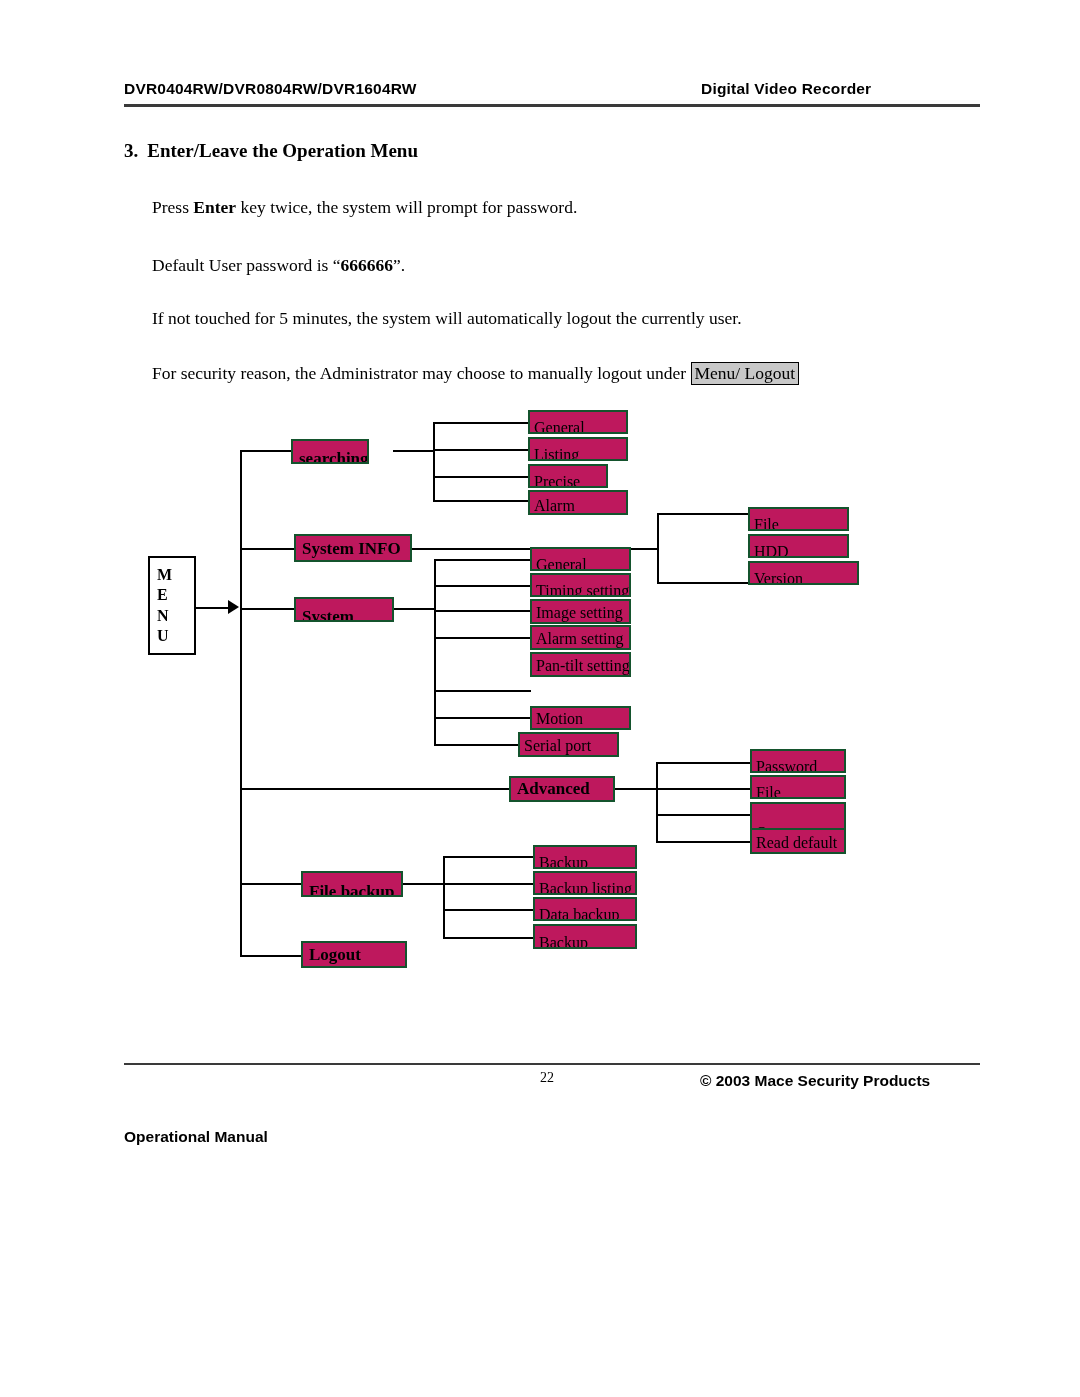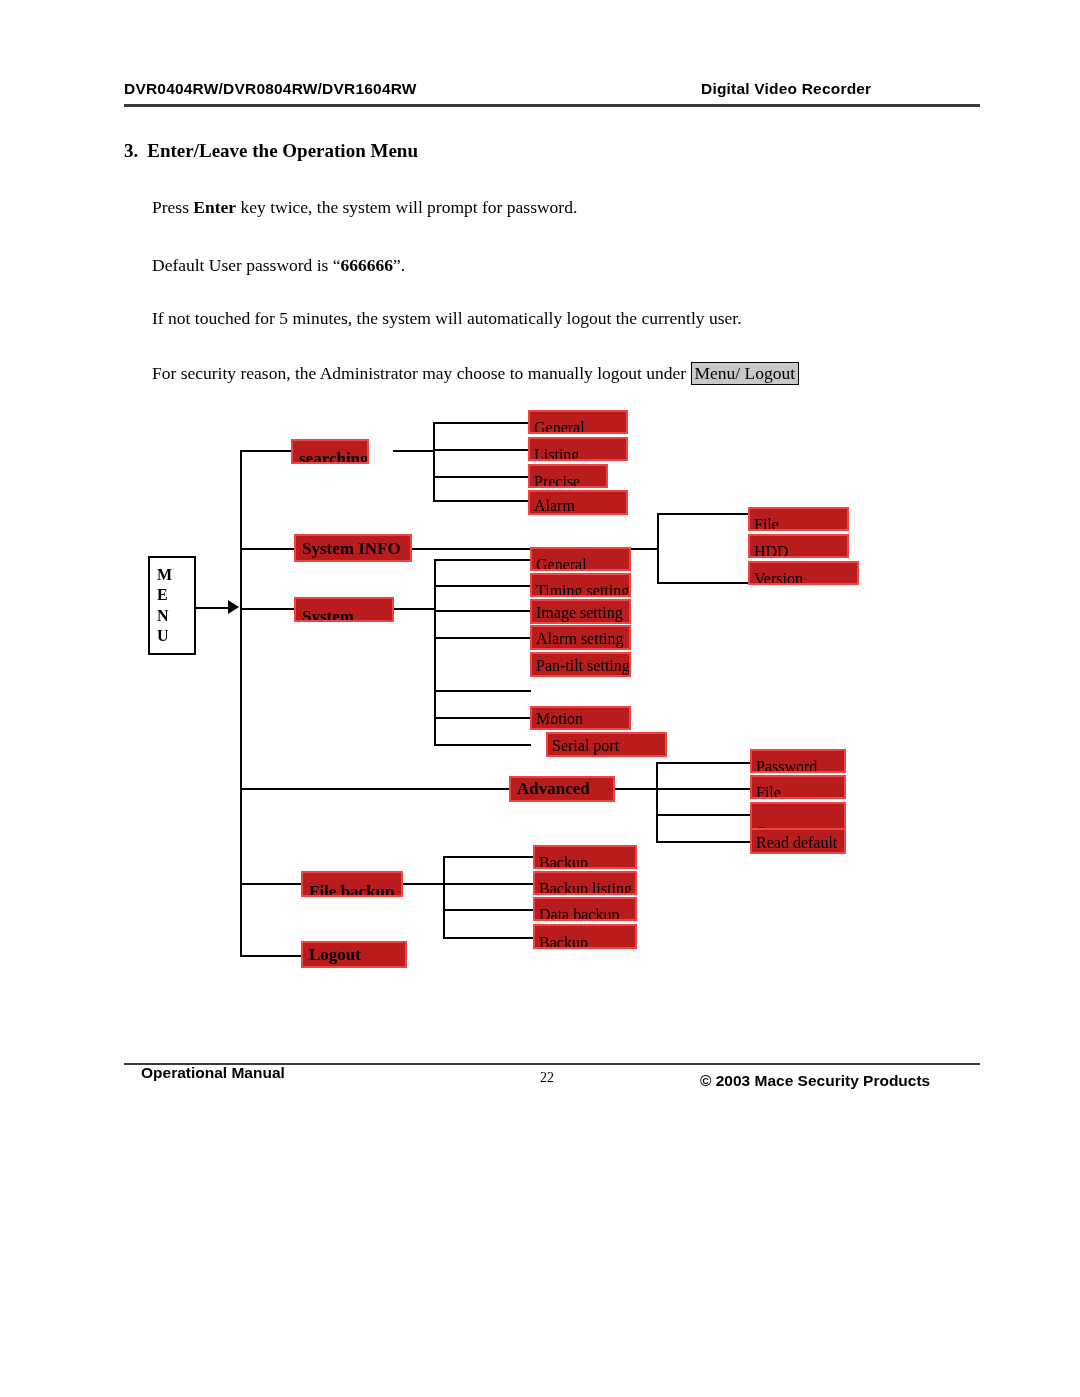--- a/index.html
+++ b/index.html
@@ -86,41 +86,41 @@
     width: 856px; height: 2px;
     background: #3a3a3a;
   }
   .ftr-text {
     position: absolute;
     font-family: "Liberation Sans", sans-serif;
     font-weight: bold;
     font-size: 15.5px;
     white-space: nowrap;
   }
-  #ftr-left  { left: 124px; top: 1064px; margin-left: 17px; }
+  #ftr-left  { left: 124px; top: 1128px; }
   #ftr-right { left: 700px; top: 1072px; }
   #ftr-page  {
     position: absolute;
     left: 540px; top: 1070px;
     font-family: "Liberation Serif", serif;
     font-weight: normal;
     font-size: 14px;
   }
 
   
   #diagram {
     position: absolute;
     left: 0; top: 0;
     width: 1080px;
     height: 1397px;
   }
   .node {
     position: absolute;
-    border: 2px solid #ef4444;
-    background: #b91c1c;
+    border: 2px solid #14532d;
+    background: #be185d;
     box-sizing: border-box;
     overflow: hidden;
     font-family: "Liberation Serif", serif;
     font-size: 16px;
     line-height: 1.0;
     white-space: nowrap;
     z-index: 5;
   }
   
   .node.leaf {
@@ -318,21 +318,21 @@
     </div>
     <div class="node leaf mid" style="left:530px; top:625px; width:101px; height:25px;">
       <span>Alarm setting</span>
     </div>
     <div class="node leaf mid" style="left:530px; top:652px; width:101px; height:25px;">
       <span>Pan-tilt setting</span>
     </div>
     <div class="node leaf mid" style="left:530px; top:706px; width:101px; height:24px;">
       <span>Motion</span>
     </div>
-    <div class="node leaf mid" style="left:546px; top:732px; width:121px; height:25px;">
+    <div class="node leaf mid" style="left:518px; top:732px; width:101px; height:25px;">
       <span>Serial port</span>
     </div>
 
     <div class="hline" style="left:614px; top:788px; width:43px;"></div>
     <div class="vline" style="left:656px; top:762px; height:80px;"></div>
 
     <div class="hline" style="left:656px; top:762px; width:95px;"></div>
     <div class="hline" style="left:656px; top:788px; width:95px;"></div>
     <div class="hline" style="left:656px; top:814px; width:95px;"></div>
     <div class="hline" style="left:656px; top:841px; width:95px;"></div>

